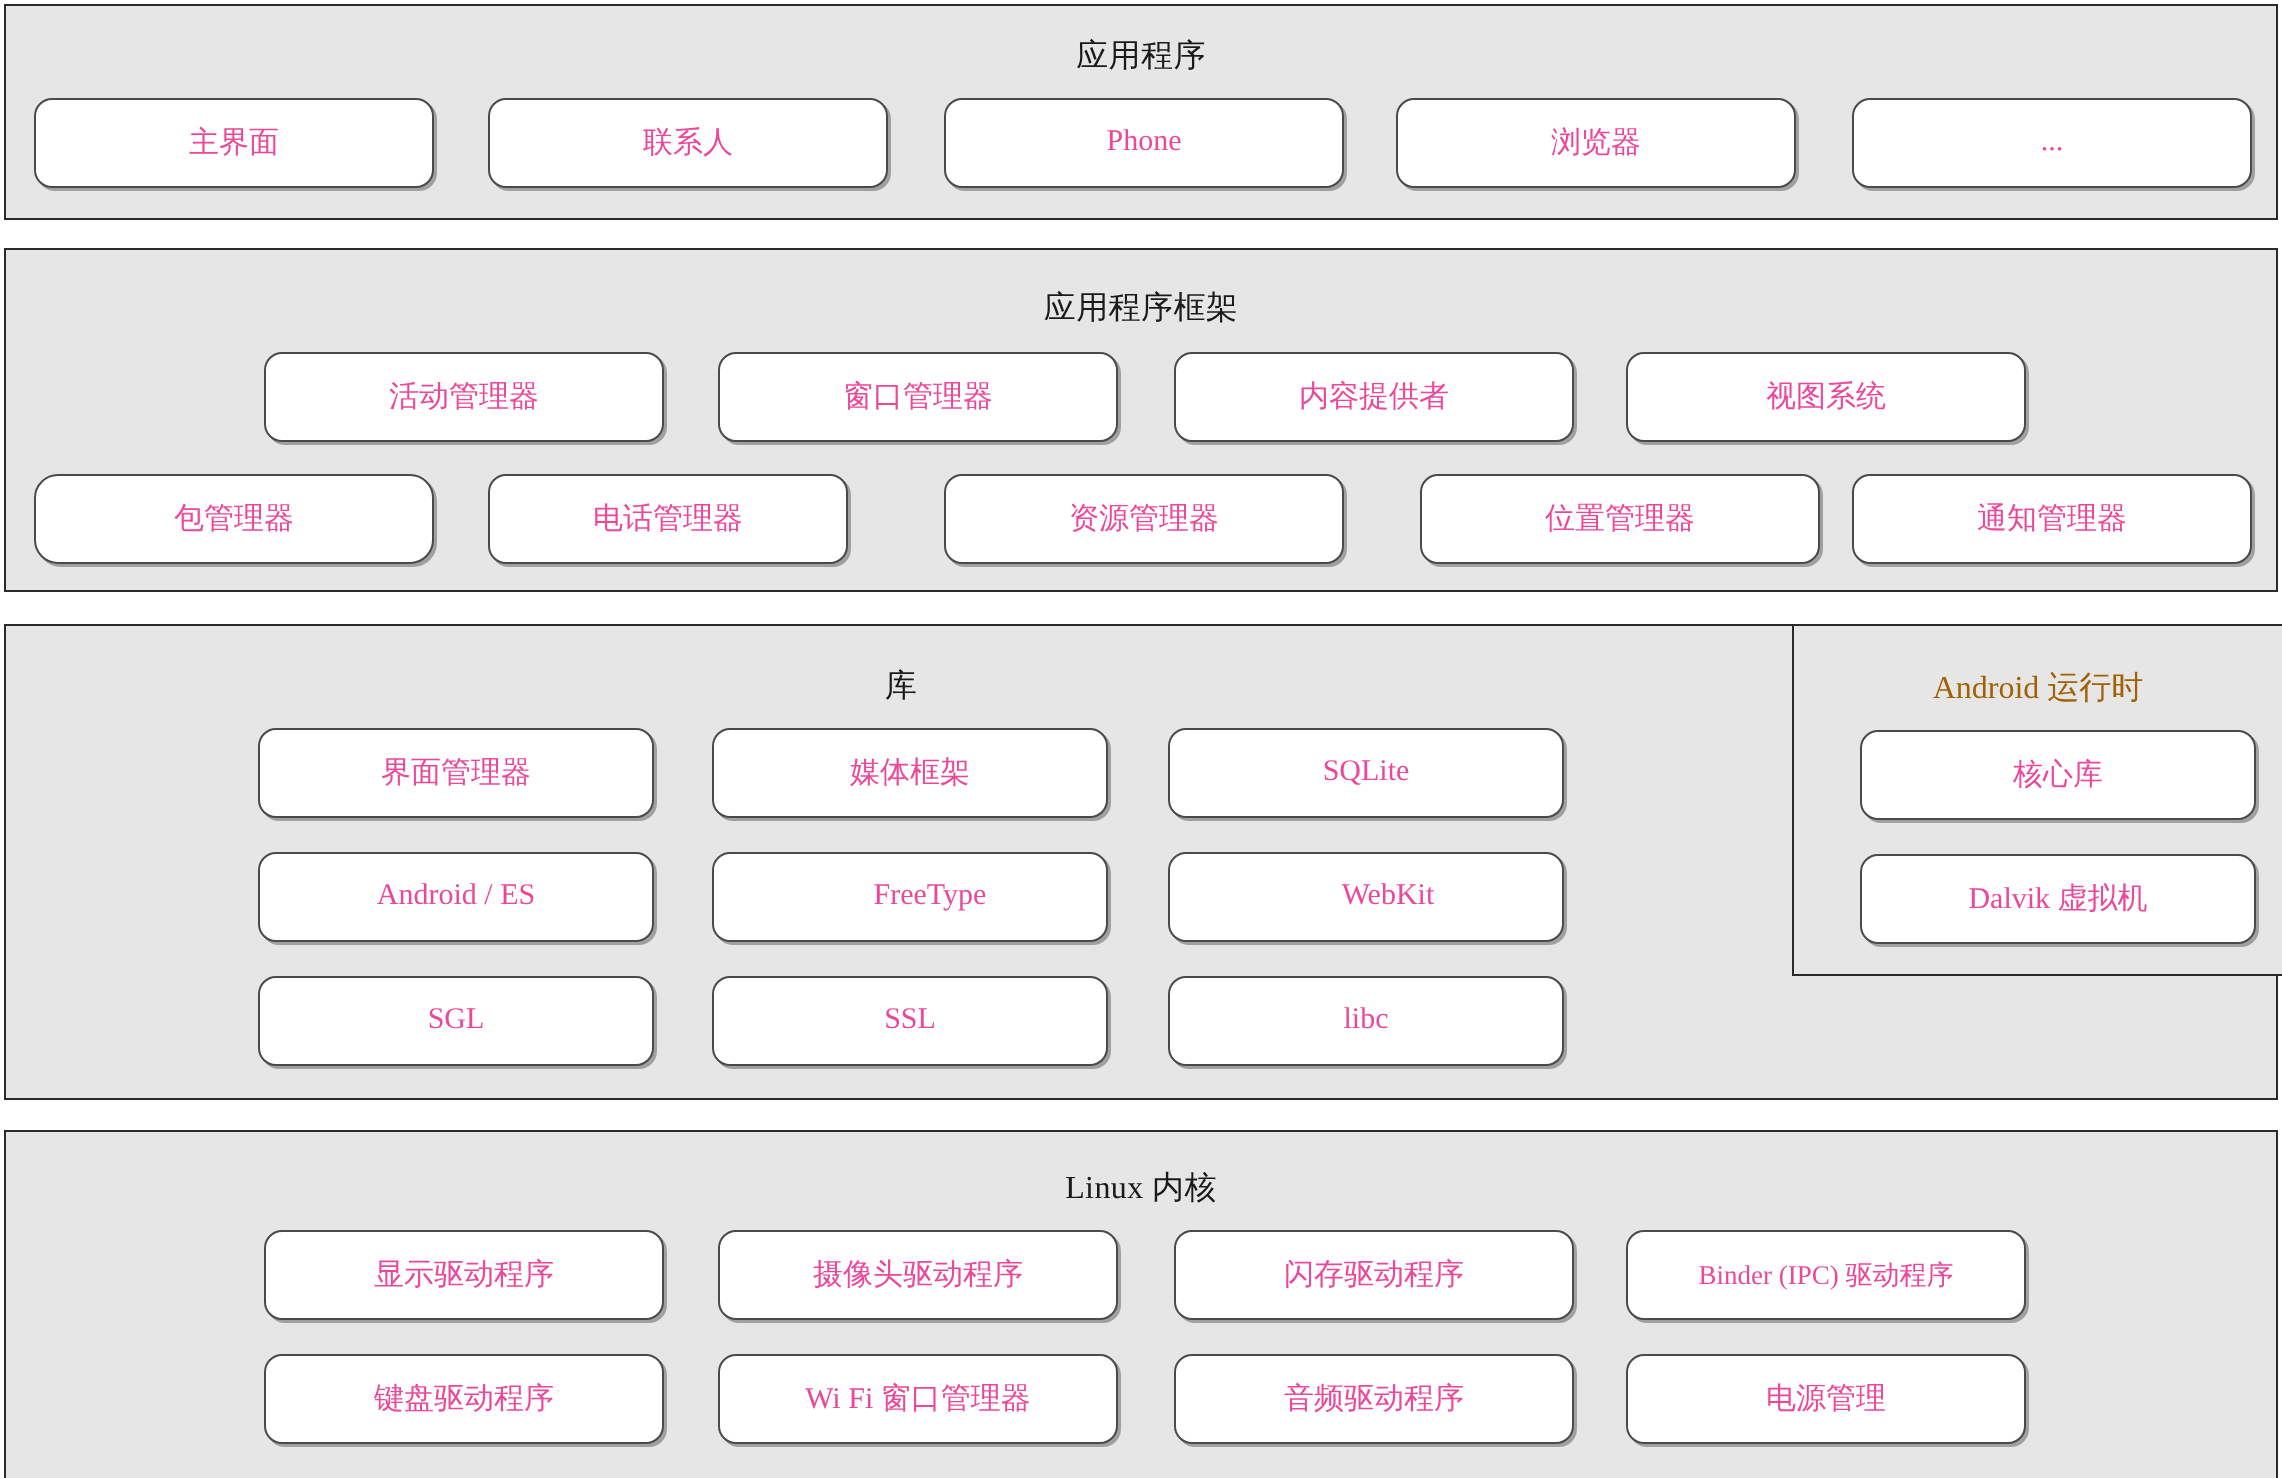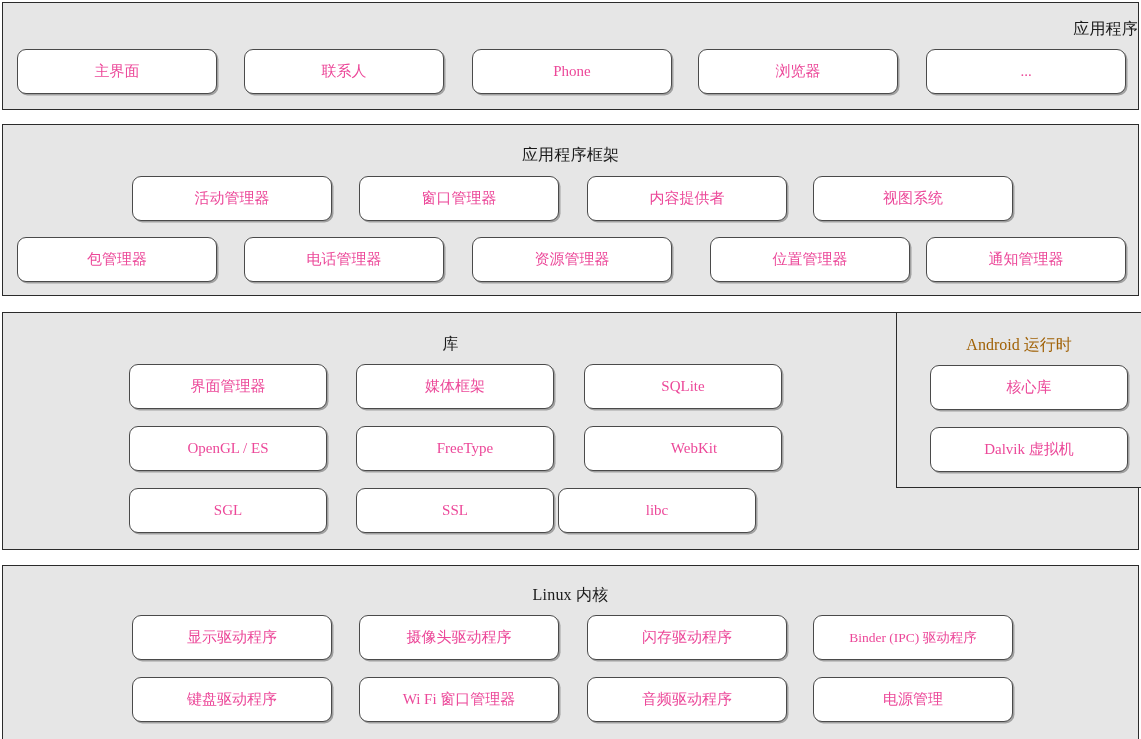--- a/index.html
+++ b/index.html
@@ -79,58 +79,58 @@
     overflow: hidden;
   }
   .box.small { font-size: 13.5px; }
 </style>
 </head>
 <body>
 
 <div id="diagram">
 
   <div class="layer" style="top:2px; height:108px;">
-    <div class="layer-title" style="top:16px;text-align:right;">应用程序</div>
+    <div class="layer-title" style="top:16px;">应用程序</div>
 
     <div class="box" style="left:14px; top:46px; width:200px;">主界面</div>
     <div class="box" style="left:241px; top:46px; width:200px;">联系人</div>
     <div class="box" style="left:469px; top:46px; width:200px;">Phone</div>
     <div class="box" style="left:695px; top:46px; width:200px;">浏览器</div>
     <div class="box" style="left:923px; top:46px; width:200px;">...</div>
   </div>
 
   <div class="layer" style="top:124px; height:172px;">
     <div class="layer-title" style="top:20px;">应用程序框架</div>
 
     <div class="box" style="left:129px; top:51px; width:200px;">活动管理器</div>
     <div class="box" style="left:356px; top:51px; width:200px;">窗口管理器</div>
     <div class="box" style="left:584px; top:51px; width:200px;">内容提供者</div>
     <div class="box" style="left:810px; top:51px; width:200px;">视图系统</div>
 
-    <div class="box" style="left:14px; top:112px; width:200px;">包管理器</div>
-    <div class="box" style="left:241px; top:112px; width:200px;">电话管理器</div>
+    <div class="box" style="left:14px; top:112px; width:200px;border-radius:12px;">包管理器</div>
+    <div class="box" style="left:241px; top:112px; width:180px;">电话管理器</div>
     <div class="box" style="left:469px; top:112px; width:200px;">资源管理器</div>
     <div class="box" style="left:707px; top:112px; width:200px;">位置管理器</div>
     <div class="box" style="left:923px; top:112px; width:200px;">通知管理器</div>
   </div>
 
   <div class="layer" style="top:312px; height:238px;">
     <div class="layer-title" style="top:21px; left:0; width:895px;">库</div>
 
     <div class="box" style="left:126px; top:51px; width:198px;">界面管理器</div>
     <div class="box" style="left:353px; top:51px; width:198px;">媒体框架</div>
     <div class="box" style="left:581px; top:51px; width:198px;">SQLite</div>
 
-    <div class="box" style="left:126px; top:113px; width:198px;">OpenGL / ES</div>
+    <div class="box" style="left:126px; top:113px; width:198px;">Android / ES</div>
     <div class="box" style="left:353px; top:113px; width:198px;padding-left:20px;">FreeType</div>
     <div class="box" style="left:581px; top:113px; width:198px;padding-left:22px;">WebKit</div>
 
     <div class="box" style="left:126px; top:175px; width:198px;">SGL</div>
     <div class="box" style="left:353px; top:175px; width:198px;">SSL</div>
-    <div class="box" style="left:555px; top:175px; width:198px;">libc</div>
+    <div class="box" style="left:581px; top:175px; width:198px;">libc</div>
 
     <div class="subpanel" style="left:893px; top:-1.5px; width:246px; height:176px;">
       <div class="subpanel-title" style="top:22px;">Android 运行时</div>
       <div class="box" style="left:33px; top:52px; width:198px;">核心库</div>
       <div class="box" style="left:33px; top:114px; width:198px;">Dalvik 虚拟机</div>
     </div>
   </div>
 
   <div class="layer" style="top:565px; height:224px;">
     <div class="layer-title" style="top:19px;">Linux 内核</div>

